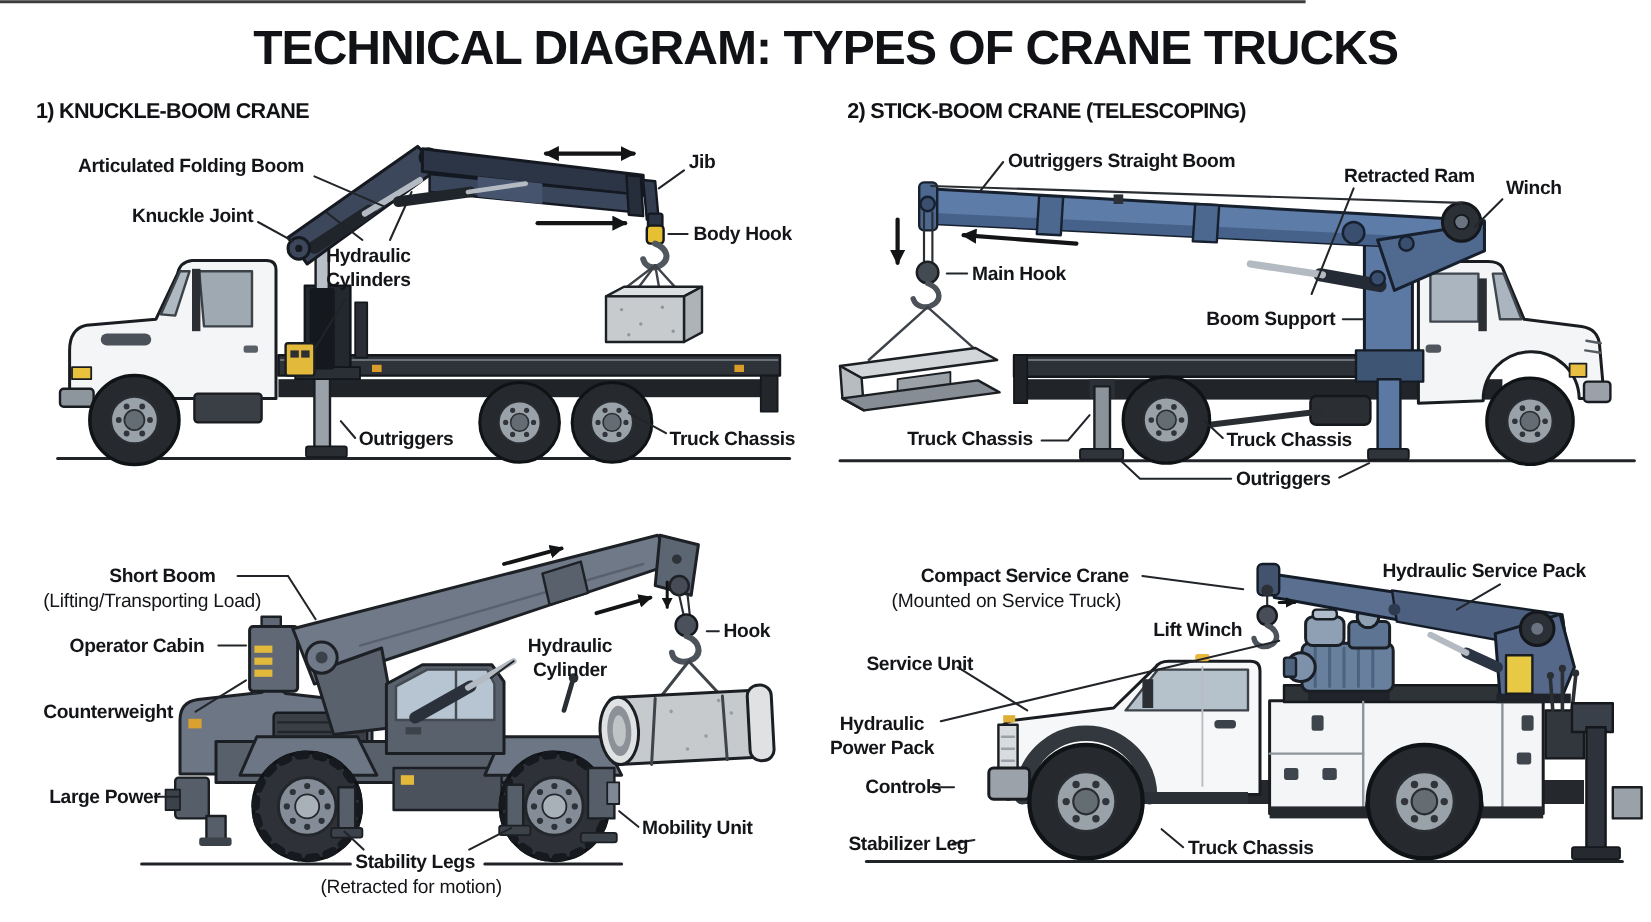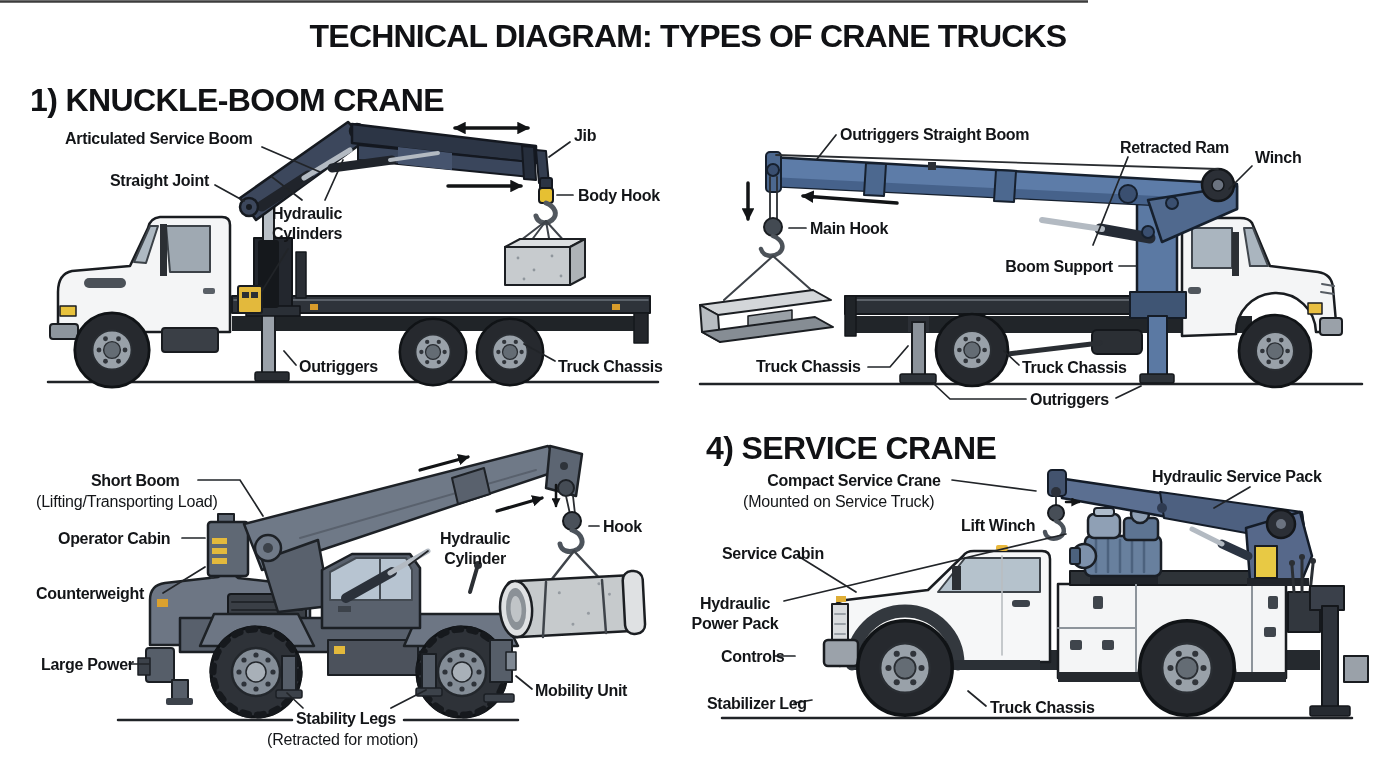--- a/index.html
+++ b/index.html
@@ -1,21 +1,21 @@
 <!DOCTYPE html>
 <html><head>
 <meta charset="utf-8">
 <style>
   html,body{margin:0;padding:0;background:#ffffff;}
   #stage{position:relative;width:1376px;height:768px;background:#ffffff;overflow:hidden;
          font-family:"Liberation Sans","DejaVu Sans",sans-serif;color:#131518;}
   #art{position:absolute;left:0;top:0;width:1376px;height:768px;}
   .title{position:absolute;left:0;top:18px;width:1376px;text-align:center;
-         font-size:32px;font-weight:700;letter-spacing:-0.8px;color:#111215;}
-  .hd{position:absolute;font-size:32px;font-weight:700;letter-spacing:-0.6px;color:#111215;white-space:nowrap;}
+         font-size:40px;font-weight:700;letter-spacing:-0.8px;color:#111215;}
+  .hd{position:absolute;font-size:18px;font-weight:700;letter-spacing:-0.6px;color:#111215;white-space:nowrap;}
   .lbl{position:absolute;font-size:16px;font-weight:700;letter-spacing:-0.3px;line-height:1.22;
        color:#131518;white-space:pre-line;}
   .note{font-weight:400;letter-spacing:-0.2px;text-align:center;}
   .r{text-align:center;}
   .c{text-align:center;}
 </style>
 </head>
 <body>
 
 <div id="stage">
@@ -413,24 +413,24 @@
     <line x1="784" y1="601" x2="1066" y2="534"></line>
     <line x1="775" y1="656" x2="795" y2="656"></line>
     <line x1="794" y1="703" x2="812" y2="700"></line>
     <line x1="986" y1="706" x2="968" y2="691"></line>
   </g>
 </svg>
 
 <div class="title">TECHNICAL DIAGRAM: TYPES OF CRANE TRUCKS</div>
 
 <div class="hd" style="left:30px;top:82px">1) KNUCKLE-BOOM CRANE</div>
-<div class="hd" style="left:706px;top:430px">4) SERVICE CRANE</div>
-
-<div class="lbl" style="left:65px;top:129px">Articulated Service Boom</div>
-<div class="lbl" style="left:110px;top:171px">Straight Joint</div>
+<div class="hd" style="left:706px;top:82px">2) STICK-BOOM CRANE (TELESCOPING)</div>
+
+<div class="lbl" style="left:65px;top:129px">Articulated Folding Boom</div>
+<div class="lbl" style="left:110px;top:171px">Knuckle Joint</div>
 <div class="lbl c" style="left:257px;top:204px;width:100px">Hydraulic
 Cylinders</div>
 <div class="lbl" style="left:574px;top:126px">Jib</div>
 <div class="lbl" style="left:578px;top:186px">Body Hook</div>
 <div class="lbl" style="left:299px;top:357px">Outriggers</div>
 <div class="lbl" style="left:558px;top:357px">Truck Chassis</div>
 
 <div class="lbl" style="left:840px;top:125px">Outriggers Straight Boom</div>
 <div class="lbl" style="left:1120px;top:138px">Retracted Ram</div>
 <div class="lbl" style="left:1255px;top:148px">Winch</div>
@@ -449,20 +449,20 @@
 <div class="lbl" style="left:603px;top:517px">Hook</div>
 <div class="lbl" style="left:41px;top:655px">Large Power</div>
 <div class="lbl" style="left:535px;top:681px">Mobility Unit</div>
 <div class="lbl" style="left:296px;top:709px">Stability Legs</div>
 <div class="lbl note" style="left:267px;top:730px">(Retracted for motion)</div>
 
 <div class="lbl r" style="left:760px;top:471px;width:188px">Compact Service Crane</div>
 <div class="lbl note" style="left:743px;top:492px">(Mounted on Service Truck)</div>
 <div class="lbl" style="left:961px;top:516px">Lift Winch</div>
 <div class="lbl" style="left:1152px;top:467px">Hydraulic Service Pack</div>
-<div class="lbl" style="left:722px;top:544px">Service Cabin</div>
+<div class="lbl" style="left:722px;top:544px">Service Unit</div>
 <div class="lbl r" style="left:688px;top:594px;width:94px">Hydraulic
 Power Pack</div>
 <div class="lbl" style="left:721px;top:647px">Controls</div>
 <div class="lbl" style="left:707px;top:694px">Stabilizer Leg</div>
 <div class="lbl" style="left:990px;top:698px">Truck Chassis</div>
 
 </div>
 
 </body></html>

